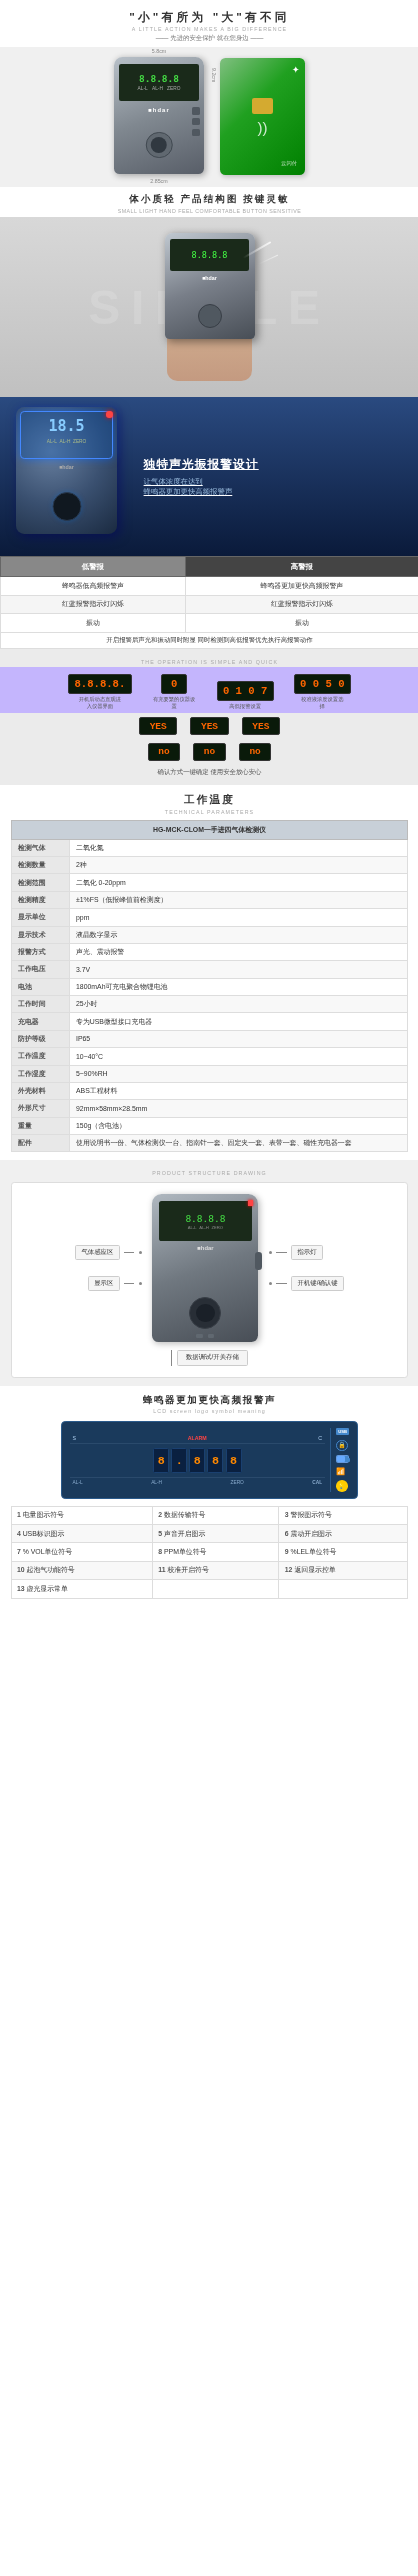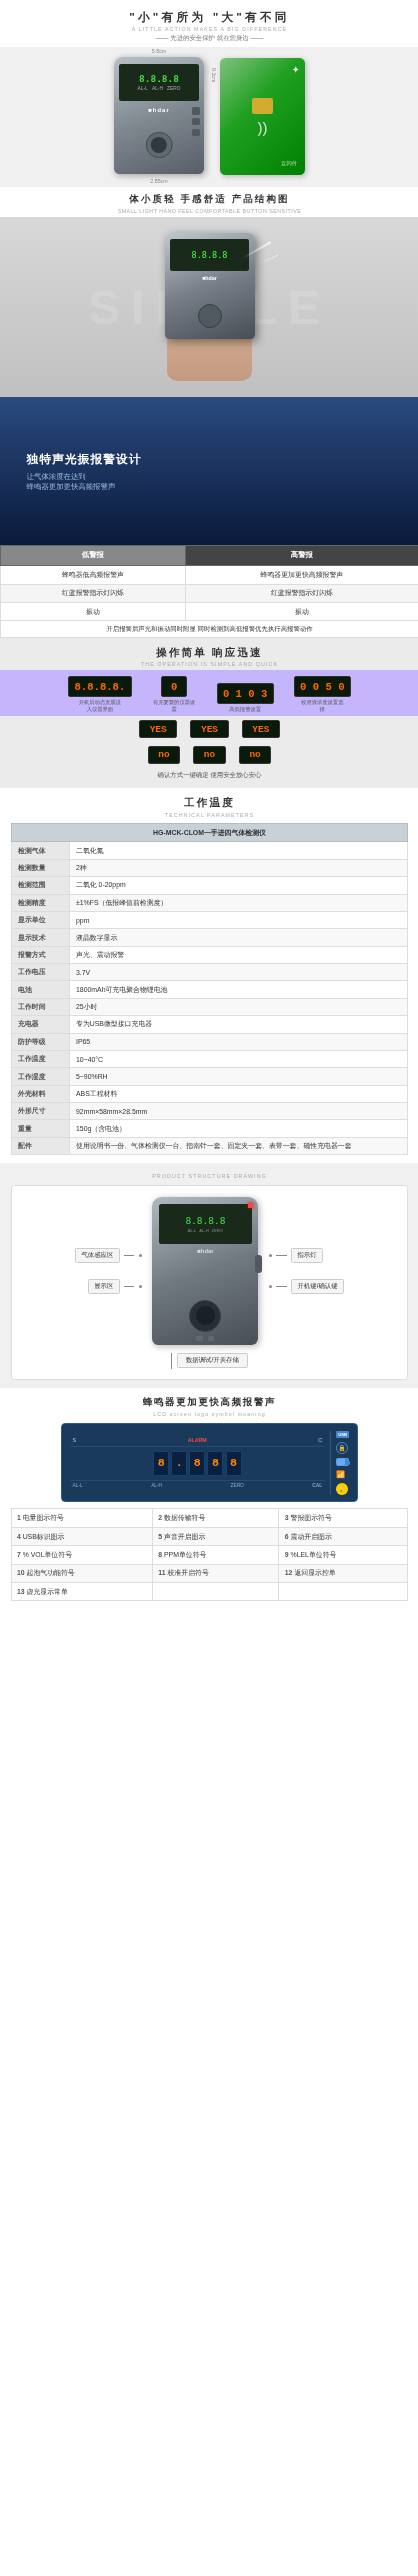--- a/index.html
+++ b/index.html
@@ -61,21 +61,21 @@
 
     <div style="width:21px; height:16px; background:#d4aa30; border-radius:2.1px; margin-bottom:5.3px;"></div>
 
     <div style="color:#fff; font-size:15px; opacity:0.8;">))</div>
     <div style="position:absolute; bottom:8px; right:8px; color:#fff; font-size:5.3px; opacity:0.8;">云闪付</div>
     <div style="position:absolute; top:5.3px; right:5.3px; color:#fff; font-size:9.5px;">✦</div>
   </div>
 </div>
 
 <div style="background:#fff; text-align:center; padding:6.4px 10.6px 2.6px;">
-  <div style="font-size:9.5px; font-weight:bold; color:#333; letter-spacing:2.1px;">体小质轻 手感舒适 产品结构图</div>
+  <div style="font-size:9.5px; font-weight:bold; color:#333; letter-spacing:2.1px;">体小质轻 产品结构图 按键灵敏</div>
   <div style="font-size:5.3px; color:#aaa; letter-spacing:0.5px; margin-top:1.6px;">SMALL LIGHT HAND FEEL COMFORTABLE BUTTON SENSITIVE</div>
 </div>
 
 <div style="background:linear-gradient(180deg,#d8d8d8 0%,#c0c0c0 100%); padding:16px 16px; display:flex; align-items:center; justify-content:center; min-height:148px; position:relative; overflow:hidden;">
 
   <div style="position:absolute; font-size:48px; font-weight:bold; color:rgba(255,255,255,0.15); letter-spacing:10.6px; top:50%; transform:translateY(-50%); pointer-events:none; user-select:none;">SIMPLE</div>
 
   <div style="width:106px; height:148px; position:relative; z-index:1;">
 
     <div style="position:absolute; bottom:0; left:10.6px; right:10.6px; height:64px; background:linear-gradient(180deg,#d4a882 0%,#c49070 100%); border-radius:5.3px 5.3px 10.6px 10.6px; opacity:0.8;"></div>
@@ -91,22 +91,43 @@
       <div style="position:absolute; bottom:10.6px; left:50%; transform:translateX(-50%); width:24px; height:24px; background:#505860; border-radius:50%; border:1.1px solid #383e46;"></div>
     </div>
 
     <div style="position:absolute; top:16px; right:-10.6px; width:32px; height:2.1px; background:linear-gradient(90deg,transparent,rgba(255,255,255,0.8)); border-radius:1.1px; transform:rotate(-30deg);"></div>
     <div style="position:absolute; top:26.5px; right:-16px; width:21px; height:1.1px; background:linear-gradient(90deg,transparent,rgba(255,255,255,0.6)); border-radius:1.1px; transform:rotate(-25deg);"></div>
   </div>
 </div>
 
 <div style="background:linear-gradient(180deg,#2a4a80 0%,#0a1a3a 100%); padding:10.6px 16px; display:flex; align-items:center; min-height:148px; position:relative;">
 
-
-  <div style="flex:1; padding-left:10.6px; color:#fff;">
+  <div style="width:117px; height:138px; flex-shrink:0; position:relative;">
+
+    <div style="width:101px; height:127px; background:radial-gradient(circle at 35% 35%,#6880a0,#3a5070,#1a2a40); border-radius:8.5px; position:relative; box-shadow:2.1px 2.1px 10.6px rgba(0,0,100,0.5);">
+
+      <div style="position:absolute; top:4.2px; left:4.2px; right:4.2px; height:48px; background:rgba(0,80,180,0.3); border-radius:4.2px; border:1.1px solid #4488ff; box-shadow:0 0 8px rgba(0,100,255,0.6);">
+
+        <div style="padding:4.2px; color:#88ccff; font-family:monospace; font-size:15px; font-weight:bold; text-align:center;">18.5</div>
+        <div style="display:flex; justify-content:center; gap:2.6px; padding:0 4.2px;">
+          <span style="color:#aabb88; font-size:4.8px;">AL-L</span>
+          <span style="color:#aabb88; font-size:4.8px;">AL-H</span>
+          <span style="color:#aabb88; font-size:4.8px;">ZERO</span>
+        </div>
+      </div>
+
+      <div style="position:absolute; top:4.2px; right:4.2px; width:6.4px; height:6.4px; background:#ff4444; border-radius:50%; box-shadow:0 0 4.2px #ff0000;"></div>
+
+      <div style="position:absolute; top:57px; left:0; right:0; text-align:center; color:#aaa; font-size:5.3px; font-weight:bold;">■hdar</div>
+
+      <div style="position:absolute; bottom:13.2px; left:50%; transform:translateX(-50%); width:29px; height:29px; background:#101820; border-radius:50%; border:1.6px solid #2a3a50; box-shadow:0 0 5.3px rgba(0,100,200,0.4);"></div>
+    </div>
+  </div>
+
+  <div style="flex:1; padding-left:10.6px; color:#fff;text-decoration:underline;">
     <div style="font-size:11.7px; font-weight:bold; color:#fff; line-height:1.5; letter-spacing:1.1px;">独特声光振报警设计</div>
     <div style="font-size:7.4px; color:#99bbdd; margin-top:4.2px;">让气体浓度在达到</div>
     <div style="font-size:7.4px; color:#99bbdd;">蜂鸣器更加更快高频报警声</div>
   </div>
 </div>
 
 <div style="background:#f5f5f5;">
   <table style="width:100%; border-collapse:collapse;">
     <thead>
       <tr>
@@ -128,38 +149,37 @@
           <td style="padding: 3.7px 8px; text-align: center; font-size: 6.9px; border: 0.5px solid rgb(221, 221, 221); background: rgb(255, 255, 255);">振动</td>
         </tr>
         <tr>
           <td colspan="2" style="padding: 3.2px 8px; text-align: center; font-size: 6.4px; border: 0.5px solid rgb(221, 221, 221); background: rgb(255, 255, 255);">开启报警后声光和振动同时附显 同时检测到高低报警优先执行高报警动作</td>
         </tr>
       </tbody>
   </table>
 </div>
 
 <div style="background:#ebebeb; padding:8px 10.6px 2.6px; text-align:center;">
-  <div style="font-size:10.6px; font-weight:bold; color:#333; letter-spacing:2.1px;">操作简单  响应迅速</div>
   <div style="font-size:5.3px; color:#aaa; letter-spacing:1.1px; margin-top:1.6px;">THE OPERATION IS SIMPLE AND QUICK</div>
 </div>
 
 <div style="display:flex; justify-content:center; gap:20px; padding:6.4px 10.6px 2.6px; background:#c4b5fd; align-items:flex-end;">
 
   <div style="display:flex; flex-direction:column; align-items:center; gap:2.6px;">
     <div style="background:#0a1a0a; border:1.1px solid #333; border-radius:2.1px; padding:3.2px 5.3px; color:#ff6600; font-size:10.6px; font-weight:bold; font-family:'Courier New',monospace;">8.8.8.8.</div>
     <div style="font-size:5.3px; color:#555; text-align:center; max-width:45px;">开机后动态直观进入仪器界面</div>
   </div>
 
   <div style="display:flex; flex-direction:column; align-items:center; gap:2.6px;">
     <div style="background:#0a1a0a; border:1.1px solid #333; border-radius:2.1px; padding:3.2px 8.5px; color:#ff6600; font-size:10.6px; font-weight:bold; font-family:'Courier New',monospace;">0</div>
     <div style="font-size:5.3px; color:#555; text-align:center; max-width:45px;">有充要繁的仪器设置</div>
   </div>
 
   <div style="display:flex; flex-direction:column; align-items:center; gap:2.6px;">
-    <div style="background:#0a1a0a; border:1.1px solid #333; border-radius:2.1px; padding:3.2px 5.3px; color:#ff6600; font-size:10.6px; font-weight:bold; font-family:'Courier New',monospace;">0 1 0 3</div>
+    <div style="background:#0a1a0a; border:1.1px solid #333; border-radius:2.1px; padding:3.2px 5.3px; color:#ff6600; font-size:10.6px; font-weight:bold; font-family:'Courier New',monospace;">0 1 0 7</div>
     <div style="font-size:5.3px; color:#555; text-align:center; max-width:45px;">高低报警设置</div>
   </div>
 
   <div style="display:flex; flex-direction:column; align-items:center; gap:2.6px;">
     <div style="background:#0a1a0a; border:1.1px solid #333; border-radius:2.1px; padding:3.2px 5.3px; color:#ff6600; font-size:10.6px; font-weight:bold; font-family:'Courier New',monospace;">0 0 5 0</div>
     <div style="font-size:5.3px; color:#555; text-align:center; max-width:45px;">校准液浓度设置选择</div>
   </div>
 
 </div>
 

